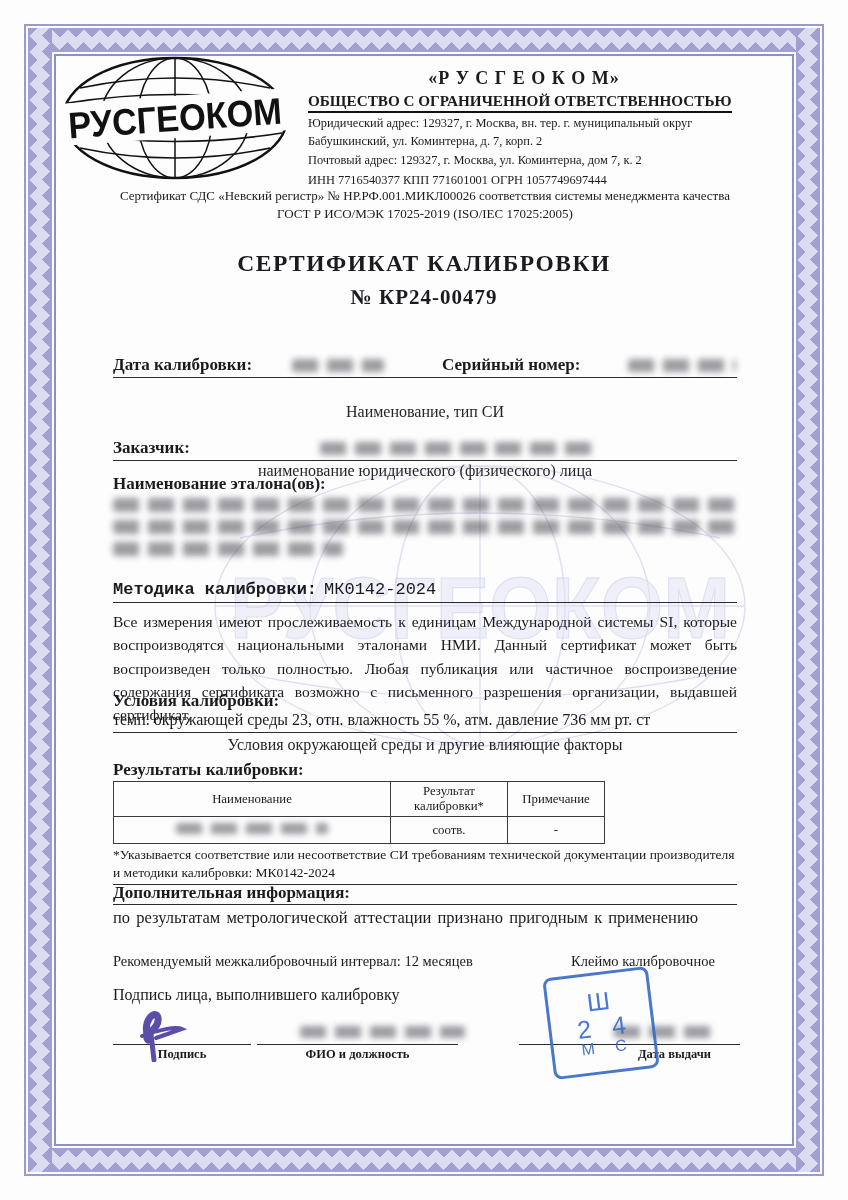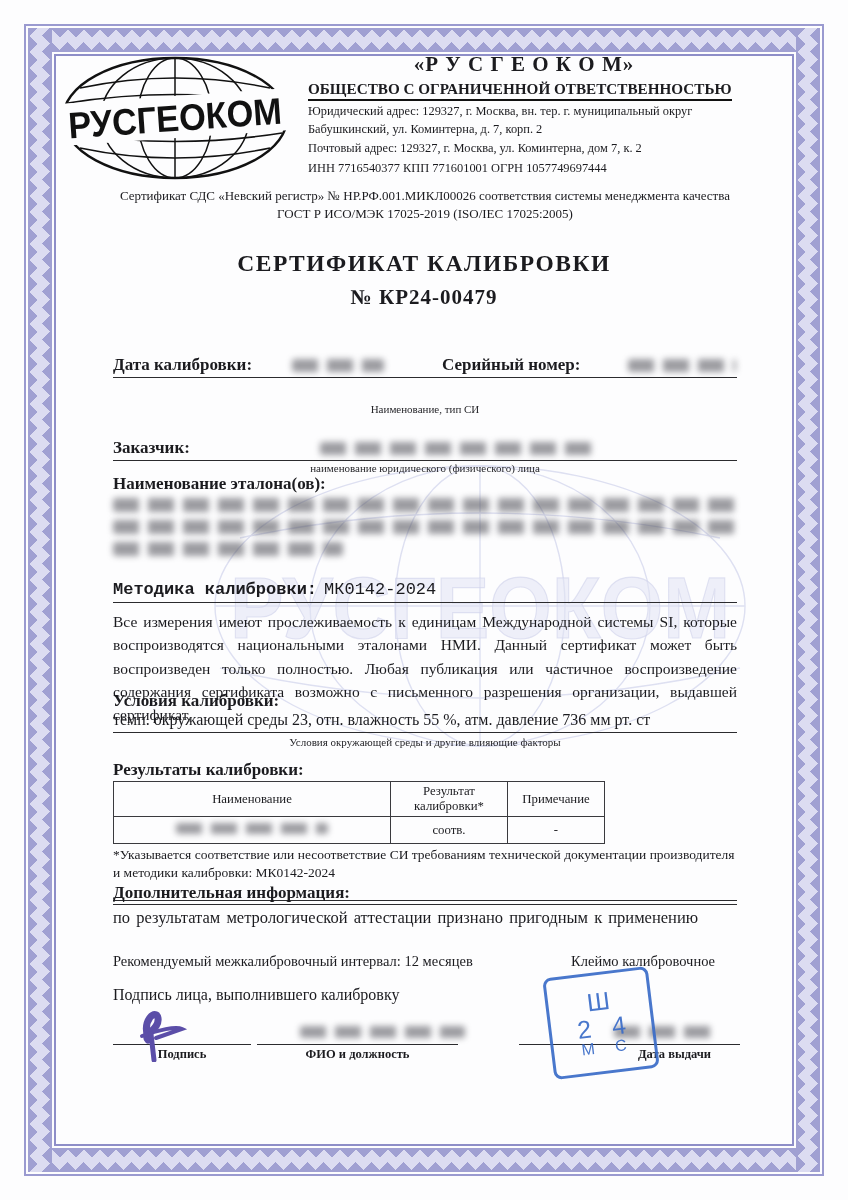--- a/index.html
+++ b/index.html
@@ -22,29 +22,29 @@
       linear-gradient(225deg,#a0a0d2 25%,transparent 25%),
       linear-gradient(315deg,#a0a0d2 25%,transparent 25%);
       background-position:0 0,0 0,0 8px,0 8px;background-size:24px 16px;}
   .zt{left:28px;right:28px;top:28px;height:24px;}
   .zb{left:28px;right:28px;bottom:28px;height:24px;}
   .zl{top:28px;bottom:28px;left:28px;width:24px;}
   .zr{top:28px;bottom:28px;right:28px;width:24px;}
 
   .abs{position:absolute;}
   .hr{border-bottom:1.5px solid #2b2b2e;}
-  .cap{font-size:11px;text-align:center;color:#26262a;}
+  .cap{font-size:16px;text-align:center;color:#26262a;}
 
   
   .redact{display:inline-block;height:13px;border-radius:3px;filter:blur(3px);opacity:.55;
       background:repeating-linear-gradient(90deg,#4d4d55 0 26px,rgba(0,0,0,0) 26px 35px);}
   .redact.block{display:block;height:14px;}
 
   
-  .company-title{font-size:21px;font-weight:bold;text-align:center;letter-spacing:1px;}
+  .company-title{font-size:18px;font-weight:bold;text-align:center;letter-spacing:1px;margin-top:16px;}
   .company-type{font-size:15.2px;font-weight:bold;border-bottom:2px solid #111;display:inline-block;padding-bottom:1px;margin-top:3px;}
   .addr{font-size:12.4px;line-height:1.42;margin-top:2px;}
   .certline{font-size:13px;text-align:center;line-height:1.35;}
 
   .doc-title1{font-size:23.5px;font-weight:bold;letter-spacing:1.5px;text-align:center;}
   .doc-title2{font-size:21px;font-weight:bold;letter-spacing:1px;text-align:center;margin-top:8px;}
 
   .frow{display:flex;align-items:center;}
   .lab{font-size:17px;font-weight:bold;}
   .val{font-size:16px;}
@@ -177,21 +177,21 @@
         <th class="c3">Примечание</th>
       </tr>
       <tr style="height:27px;">
         <td><span class="redact" style="width:152px;height:11px;"></span></td>
         <td>соотв.</td>
         <td>-</td>
       </tr>
     </tbody>
       </table>
 
-    <div class="abs hr" style="left:113px;top:846px;width:624px;font-size:13.5px;line-height:1.35;padding-bottom:18px;">*Указывается соответствие или несоответствие СИ требованиям технической документации производителя и методики калибровки: МК0142-2024</div>
+    <div class="abs hr" style="left:113px;top:846px;width:624px;font-size:13.5px;line-height:1.35;padding-bottom:2px;">*Указывается соответствие или несоответствие СИ требованиям технической документации производителя и методики калибровки: МК0142-2024</div>
 
     <div class="abs hr lab" style="left:113px;top:883px;width:624px;height:21px;">Дополнительная информация:</div>
     <div class="abs" style="left:113px;top:908px;width:624px;font-size:16.5px;word-spacing:2px;">по результатам метрологической аттестации признано пригодным к применению</div>
 
     <div class="abs frow" style="left:113px;top:953px;width:624px;font-size:14.5px;justify-content:space-between;">
       <span>Рекомендуемый межкалибровочный интервал: 12 месяцев</span>
       <span style="margin-right:22px;">Клеймо калибровочное</span>
     </div>
 
     <div class="abs" style="left:113px;top:986px;font-size:16px;">Подпись лица, выполнившего калибровку</div>

